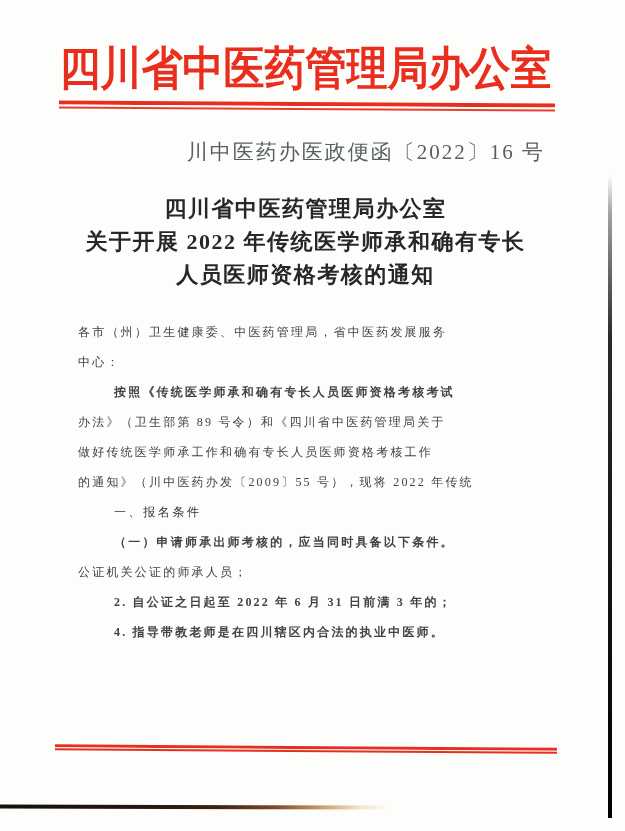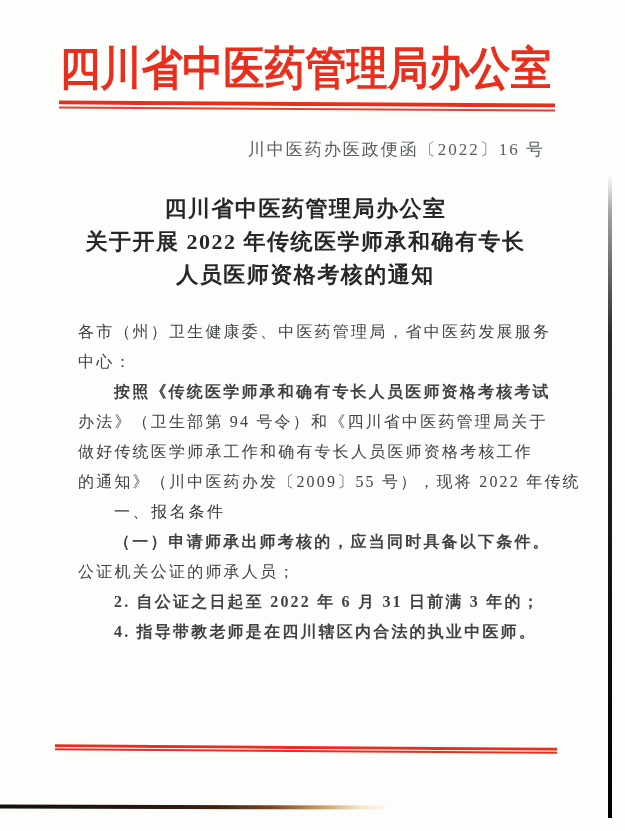--- a/index.html
+++ b/index.html
@@ -32,21 +32,21 @@
     transform: rotate(0.35deg);
   }
   .letterhead-rule .rule-top { height: 4px; background: var(--accent, #ea2e1d); }
   .letterhead-rule .rule-gap { height: 2px; background: #fff; }
   .letterhead-rule .rule-bottom { height: 2px; background: var(--accent, #ea2e1d); opacity: .92; }
 
   
   .doc-number {
     position: absolute;
     top: 138px; right: 80px;
-    font-size: 17px;
+    font-size: 21px;
     letter-spacing: 2px;
     color: #57605d;
     white-space: nowrap;
   }
 
   
   .doc-title {
     position: absolute;
     top: 192px; left: 0; right: 14px;
     text-align: center;
@@ -54,21 +54,21 @@
     font-size: 22px;
     line-height: 33px;
     letter-spacing: 1.5px;
     color: #272727;
   }
 
   
   .body-text {
     position: absolute;
     top: 317px; left: 78px; width: 476px;
-    font-size: 16px;
+    font-size: 12px;
     line-height: 30px;
     letter-spacing: 2.2px;
     color: #3f4442;
   }
   .body-text .line { white-space: nowrap; }
   .body-text .indent { padding-left: 36px; font-weight: bold; }
   .body-text .heading {
     font-family: "Liberation Sans", "DejaVu Sans", sans-serif;
     font-weight: normal;
     color: #333433;
@@ -120,21 +120,21 @@
   <div class="doc-title">
     <div>四川省中医药管理局办公室</div>
     <div>关于开展 2022 年传统医学师承和确有专长</div>
     <div>人员医师资格考核的通知</div>
   </div>
 
   <div class="body-text">
     <div class="line">各市（州）卫生健康委、中医药管理局，省中医药发展服务</div>
     <div class="line">中心：</div>
     <div class="line indent">按照《传统医学师承和确有专长人员医师资格考核考试</div>
-    <div class="line">办法》（卫生部第 94 号令）和《四川省中医药管理局关于</div>
+    <div class="line">办法》（卫生部第 89 号令）和《四川省中医药管理局关于</div>
     <div class="line">做好传统医学师承工作和确有专长人员医师资格考核工作</div>
     <div class="line">的通知》（川中医药办发〔2009〕55 号），现将 2022 年传统</div>
     <div class="line indent heading">一、报名条件</div>
     <div class="line indent">（一）申请师承出师考核的，应当同时具备以下条件。</div>
     <div class="line">公证机关公证的师承人员；</div>
     <div class="line indent">2. 自公证之日起至 2022 年 6 月 31 日前满 3 年的；</div>
     <div class="line indent">4. 指导带教老师是在四川辖区内合法的执业中医师。</div>
   </div>
 
   <div class="footer-rule">

